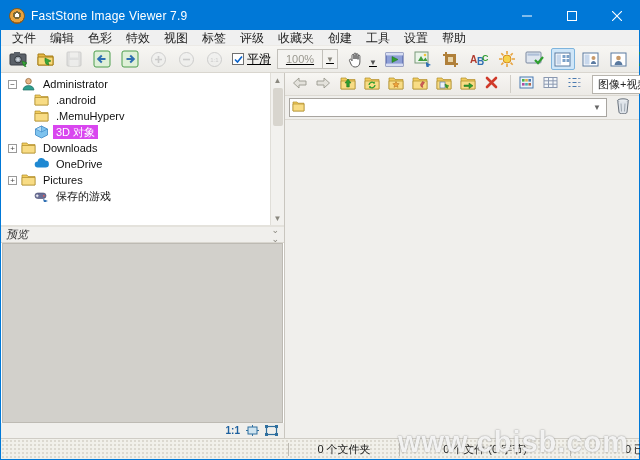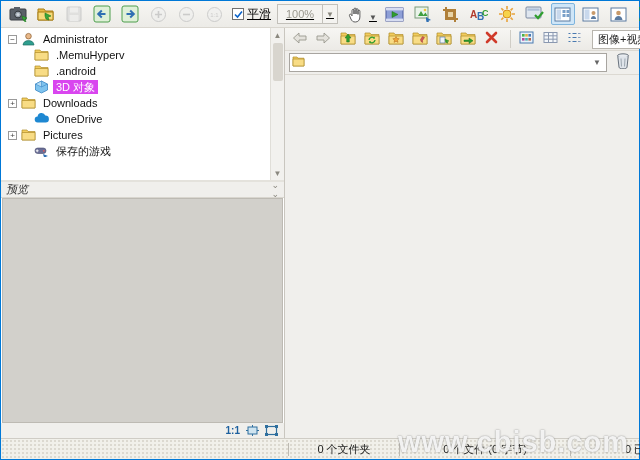--- a/index.html
+++ b/index.html
@@ -126,21 +126,56 @@
   .watermark { position:absolute; right:10px; bottom:0px; font-size:29px;
     font-weight:bold; letter-spacing:1px; color:rgba(255,255,255,0.88);
     text-shadow:0 0 2px rgba(120,120,120,0.55), 0 0 1px rgba(100,100,100,0.5);
     pointer-events:none; z-index:50; white-space:nowrap; }
 </style>
 </head>
 <body>
 
 <div class="window">
 
-
+  <div class="titlebar">
+    <div class="app-logo"></div>
+    <div class="title-text">FastStone Image Viewer 7.9</div>
+    <div class="win-controls">
+      <div class="win-btn">
+        <svg width="10" height="10" viewBox="0 0 10 10">
+            <path d="M0 5h10" stroke="#fff" stroke-width="1"></path>
+          </svg>
+      </div>
+      <div class="win-btn">
+        <svg width="10" height="10" viewBox="0 0 10 10">
+            <rect x="0.5" y="0.5" width="9" height="9" fill="none" stroke="#fff"></rect>
+          </svg>
+      </div>
+      <div class="win-btn">
+        <svg width="10" height="10" viewBox="0 0 10 10">
+            <path d="M0 0l10 10M10 0L0 10" stroke="#fff" stroke-width="1.1"></path>
+          </svg>
+      </div>
+    </div>
+  </div>
+
+  <div class="menubar">
+    <span class="menu-item">文件</span>
+    <span class="menu-item">编辑</span>
+    <span class="menu-item">色彩</span>
+    <span class="menu-item">特效</span>
+    <span class="menu-item">视图</span>
+    <span class="menu-item">标签</span>
+    <span class="menu-item">评级</span>
+    <span class="menu-item">收藏夹</span>
+    <span class="menu-item">创建</span>
+    <span class="menu-item">工具</span>
+    <span class="menu-item">设置</span>
+    <span class="menu-item">帮助</span>
+  </div>
 
   <div class="toolbar">
     <div class="tb">
       <span>
       <svg width="19" height="16" viewBox="0 0 19 16">
             <rect x="1" y="3" width="16" height="11" rx="1" fill="#5a6068" stroke="#3a3f45"></rect>
             <rect x="5" y="1" width="6" height="3" fill="#5a6068"></rect>
             <circle cx="9" cy="8.5" r="3.4" fill="#9aa3ad" stroke="#2f3338"></circle>
             <circle cx="9" cy="8.5" r="1.6" fill="#cfd6dd"></circle>
             <path d="M13 10l5 2-2.2 1.2L17 16l-2-1-1-2z" fill="#3aa63a" stroke="#1d7a1d" stroke-width="0.6"></path>
@@ -346,31 +381,31 @@
             <span class="tree-label">Administrator</span>
           </div>
           <div class="tree-row ind-1">
             <span class="expander none"></span>
             <span class="tree-icon">
               <svg width="15" height="13" viewBox="0 0 15 13">
                   <path d="M1 2h5l1 1.5h7V12H1z" fill="#f2cc5e" stroke="#b08c2a" stroke-width="0.7"></path>
                   <path d="M1 4.5h13V12H1z" fill="#f8dc85" stroke="#b08c2a" stroke-width="0.7"></path>
                 </svg>
             </span>
-            <span class="tree-label">.MemuHyperv</span>
+            <span class="tree-label">.android</span>
           </div>
           <div class="tree-row ind-1">
             <span class="expander none"></span>
             <span class="tree-icon">
               <svg width="15" height="13" viewBox="0 0 15 13">
                   <path d="M1 2h5l1 1.5h7V12H1z" fill="#f2cc5e" stroke="#b08c2a" stroke-width="0.7"></path>
                   <path d="M1 4.5h13V12H1z" fill="#f8dc85" stroke="#b08c2a" stroke-width="0.7"></path>
                 </svg>
             </span>
-            <span class="tree-label">.android</span>
+            <span class="tree-label">.MemuHyperv</span>
           </div>
           <div class="tree-row ind-1 selected">
             <span class="expander none"></span>
             <span class="tree-icon">
               <svg width="15" height="14" viewBox="0 0 15 14">
                   <path d="M7.5 1l6 3v6l-6 3-6-3V4z" fill="#7ec3ee" stroke="#2b7bbf" stroke-width="0.7"></path>
                   <path d="M7.5 1v6l-6-3zM7.5 7l6-3" fill="#b5dcf5" stroke="#2b7bbf" stroke-width="0.5"></path>
                 </svg>
             </span>
             <span class="tree-label">3D 对象</span>

